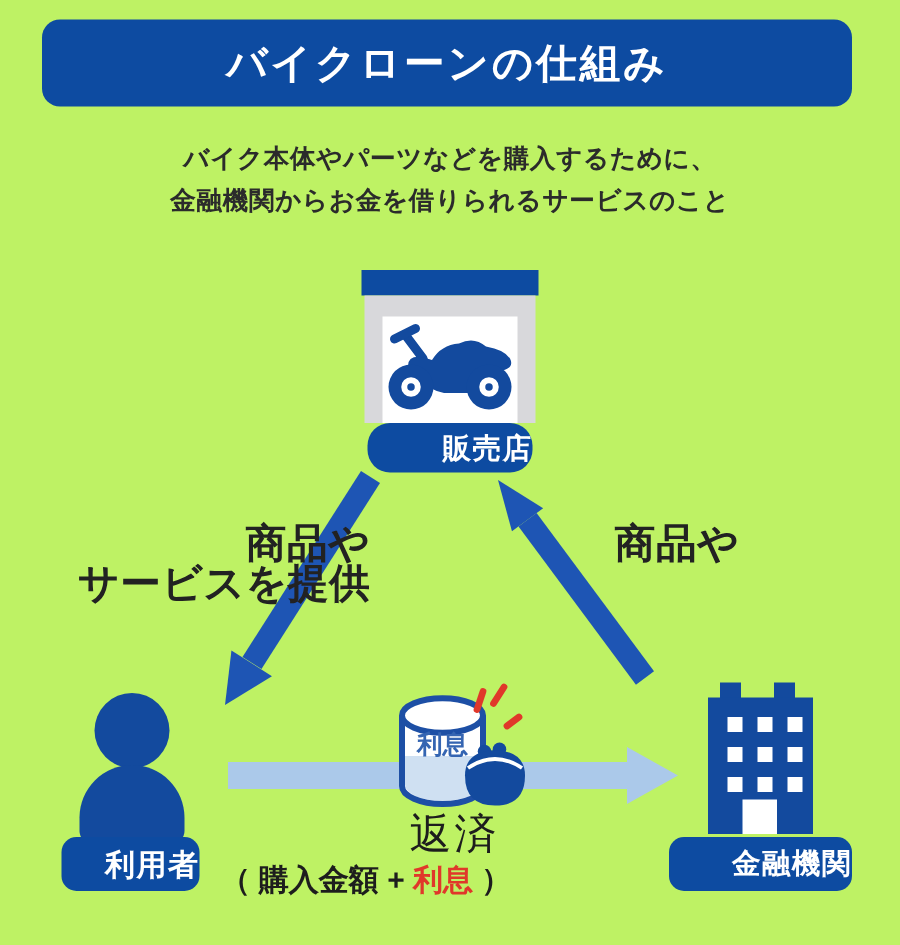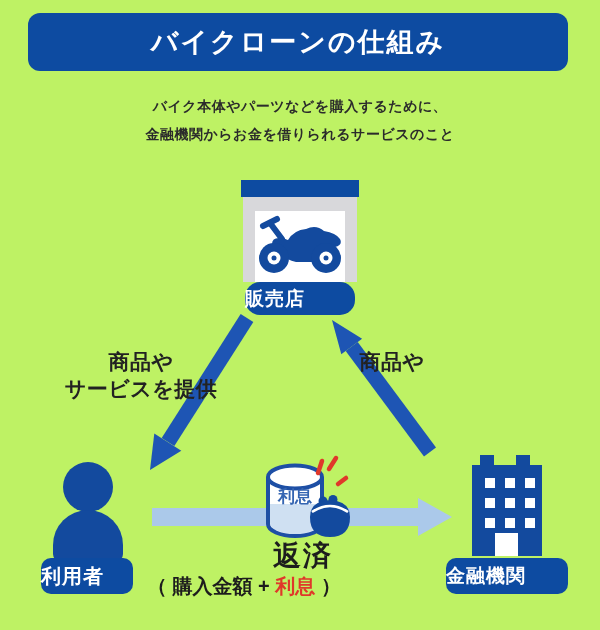--- a/index.html
+++ b/index.html
@@ -10,56 +10,56 @@
   
   .banner {
     position:absolute; left:28px; top:13px; width:540px; height:58px;
     background:#0d4ba1; border-radius:12px;
     display:flex; align-items:center; justify-content:center;
     color:#ffffff; font-size:27px; font-weight:800; letter-spacing:2px;
   }
   
   .subtitle {
     position:absolute; left:0; top:92px; width:600px; text-align:center;
-    font-size:14px; font-weight:700; color:#2b2b2b; line-height:28px;
+    font-size:17px; font-weight:700; color:#2b2b2b; line-height:28px;
     letter-spacing:0.5px;
   }
   
   .garage-roof { position:absolute; left:241px; top:180px; width:118px; height:17px; background:#0d4ba1; }
   .garage-frame { position:absolute; left:243px; top:197px; width:114px; height:85px; background:#d8d8db; }
   .garage-interior { position:absolute; left:255px; top:211px; width:90px; height:71px; background:#ffffff; }
   .moto-svg { position:absolute; left:252px; top:213px; }
   
   .pill {
     position:absolute; background:#0d4ba1; color:#ffffff; font-weight:700;
-    display:flex; align-items:center; justify-content:flex-start; letter-spacing:1px;
+    display:flex; align-items:center; justify-content:flex-end; letter-spacing:1px;
     z-index:6;
   }
   .pill-shop { left:245px; top:282px; width:110px; height:33px; border-radius:15px; font-size:19px; }
   .pill-user { left:41px;  top:558px; width:92px; height:36px; border-radius:10px; font-size:20px; }
   .pill-bank { left:446px; top:558px; width:122px; height:36px; border-radius:10px; font-size:19px; }
   
   .person-head { position:absolute; left:63px; top:462px; width:50px; height:50px; border-radius:50%; background:#134a9e; }
   .person-body { position:absolute; left:53px; top:510px; width:70px; height:52px; border-radius:35px 35px 8px 8px; background:#134a9e; }
   
   .bank-svg { position:absolute; left:472px; top:452px; }
   
   .arrows-svg { position:absolute; left:0; top:0; z-index:1; }
   
   .money-svg { position:absolute; left:258px; top:448px; z-index:4; }
   
   .flow-label {
-    position:absolute; text-align:center; font-weight:800; color:#222222;
-    font-size:21px; line-height:26.5px; z-index:5; letter-spacing:0.5px;
+    position:absolute; text-align:right; font-weight:800; color:#222222;
+    font-size:27px; line-height:26.5px; z-index:5; letter-spacing:0.5px;
   }
   .flow-left  { left:35px;  top:349px; width:212px; }
   .flow-right { left:291px; top:349px; width:202px; }
   .repay-title {
     position:absolute; left:203px; top:537px; width:200px; text-align:center;
-    font-size:28px; font-weight:700; color:#1d1d1d; z-index:5; letter-spacing:2px;
+    font-size:28px; font-weight:400; color:#1d1d1d; z-index:5; letter-spacing:2px;
   }
   .repay-detail {
     position:absolute; left:147px; top:573px; width:312px; text-align:left;
     font-size:20px; font-weight:700; color:#1d1d1d; z-index:5;
   }
   .repay-detail .hl { color:#e0382a; }
 </style>
 </head>
 <body>
 

